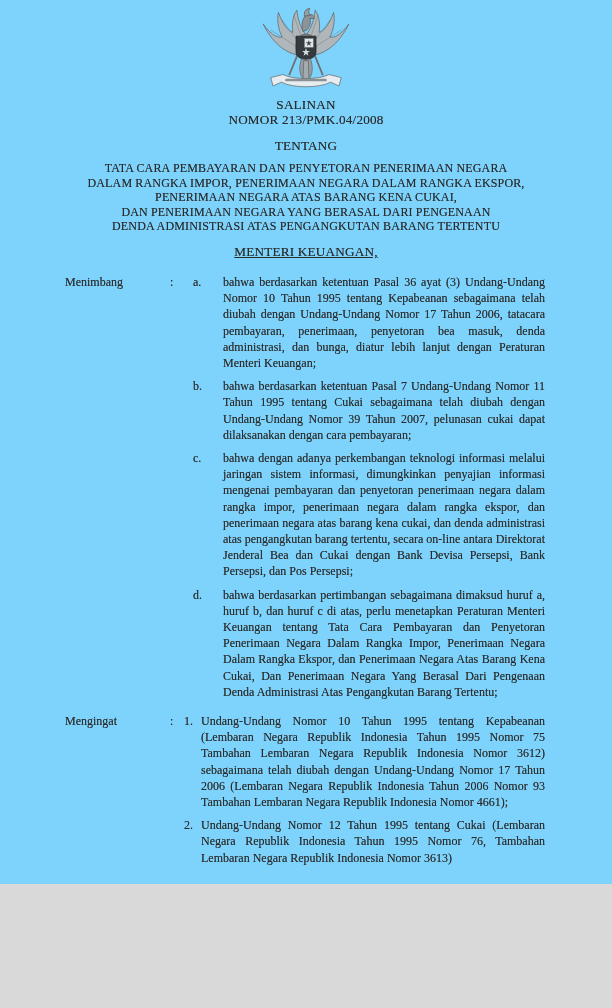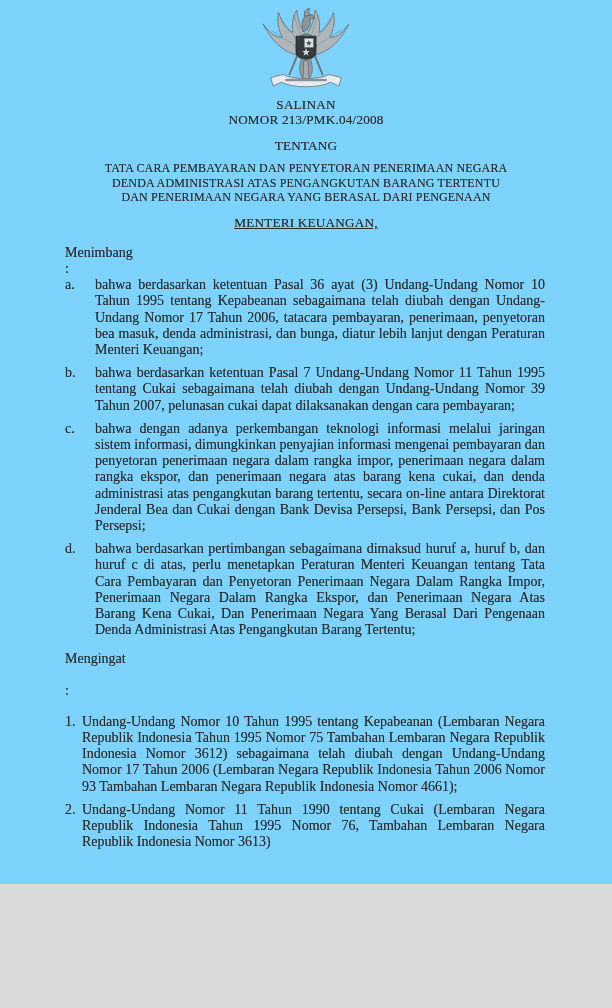--- a/index.html
+++ b/index.html
@@ -13,22 +13,22 @@
     overflow:hidden;
     text-shadow:0 0 0.45px rgba(40,40,40,0.55);
   }
   .emblem-wrap { padding-top:7px; text-align:center; line-height:0; }
   .h-center { text-align:center; font-size:13.2px; line-height:15px; letter-spacing:0.2px; }
   .salinan { margin-top:1px; }
   .tentang { margin-top:11px; }
   .doc-title { margin-top:8px; font-size:12px; line-height:14.6px; text-align:center; letter-spacing:0.15px; }
   .issuer { margin-top:10px;text-decoration:underline; }
 
-  .clause { display:flex; margin:15px 67px 0 65px; font-size:14px; line-height:16.2px;flex-direction:column; }
-  .clause.mengingat { margin-top:13px;gap:15px; }
+  .clause { display:flex; margin:15px 67px 0 65px; font-size:12px; line-height:16.2px; }
+  .clause.mengingat { margin-top:13px; }
   .clabel { width:105px; flex:none; }
   .ccolon { width:23px; flex:none; }
   .mengingat .ccolon { width:14px; }
   .citems { flex:1; min-width:0; }
   .citem { display:flex; margin-bottom:7px; }
   .citem:last-child { margin-bottom:0; }
   .cmark { flex:none; width:30px; }
   .mengingat .cmark { width:17px; }
   .ctext { margin:0; flex:1; text-align:justify; text-justify:inter-word; }
 
@@ -72,22 +72,24 @@
     </svg>
   </div>
 
   <div class="h-center salinan">SALINAN</div>
   <div class="h-center">NOMOR 213/PMK.04/2008</div>
 
   <div class="h-center tentang">TENTANG</div>
 
   <div class="doc-title">
     <div>TATA CARA PEMBAYARAN DAN PENYETORAN PENERIMAAN NEGARA</div>
+    <div>DALAM RANGKA IMPOR, PENERIMAAN NEGARA DALAM RANGKA EKSPOR,</div>
+    <div>PENERIMAAN NEGARA ATAS BARANG KENA CUKAI,</div>
+    <div>DAN PENERIMAAN NEGARA YANG BERASAL DARI PENGENAAN</div>
     <div>DENDA ADMINISTRASI ATAS PENGANGKUTAN BARANG TERTENTU</div>
-    <div>DAN PENERIMAAN NEGARA YANG BERASAL DARI PENGENAAN</div>
   </div>
 
   <div class="h-center issuer">MENTERI KEUANGAN,</div>
 
   <div class="clause menimbang">
     <div class="clabel">Menimbang</div>
     <div class="ccolon">:</div>
     <div class="citems">
       <div class="citem">
         <span class="cmark">a.</span>
@@ -111,18 +113,18 @@
   <div class="clause mengingat">
     <div class="clabel">Mengingat</div>
     <div class="ccolon">:</div>
     <div class="citems">
       <div class="citem">
         <span class="cmark">1.</span>
         <p class="ctext">Undang-Undang Nomor 10 Tahun 1995 tentang Kepabeanan (Lembaran Negara Republik Indonesia Tahun 1995 Nomor 75 Tambahan Lembaran Negara Republik Indonesia Nomor 3612) sebagaimana telah diubah dengan Undang-Undang Nomor 17 Tahun 2006 (Lembaran Negara Republik Indonesia Tahun 2006 Nomor 93 Tambahan Lembaran Negara Republik Indonesia Nomor 4661);</p>
       </div>
       <div class="citem">
         <span class="cmark">2.</span>
-        <p class="ctext">Undang-Undang Nomor 11 Tahun 1990 tentang Cukai (Lembaran Negara Republik Indonesia Tahun 1995 Nomor 76, Tambahan Lembaran Negara Republik Indonesia Nomor 3613)</p>
+        <p class="ctext">Undang-Undang Nomor 12 Tahun 1995 tentang Cukai (Lembaran Negara Republik Indonesia Tahun 1995 Nomor 76, Tambahan Lembaran Negara Republik Indonesia Nomor 3613)</p>
       </div>
     </div>
   </div>
 
 </div>
 
 </body></html>

